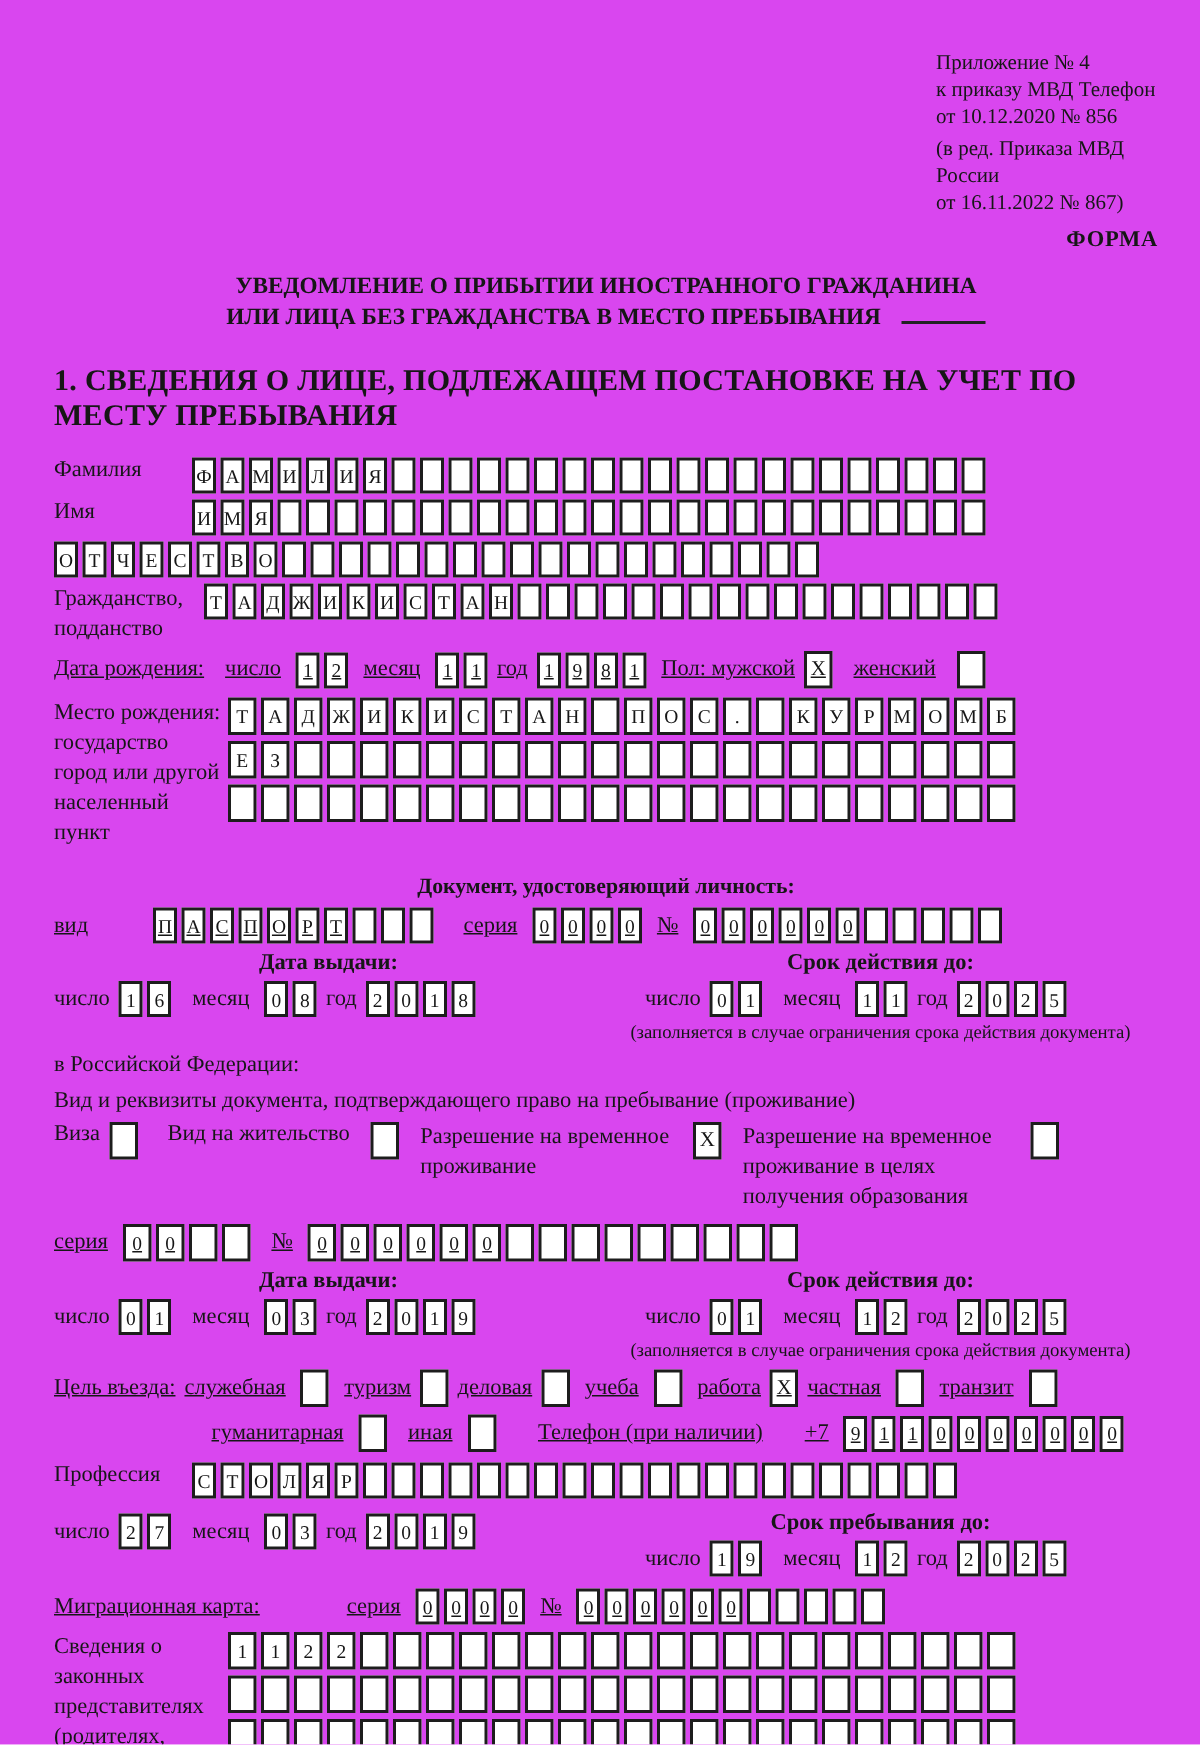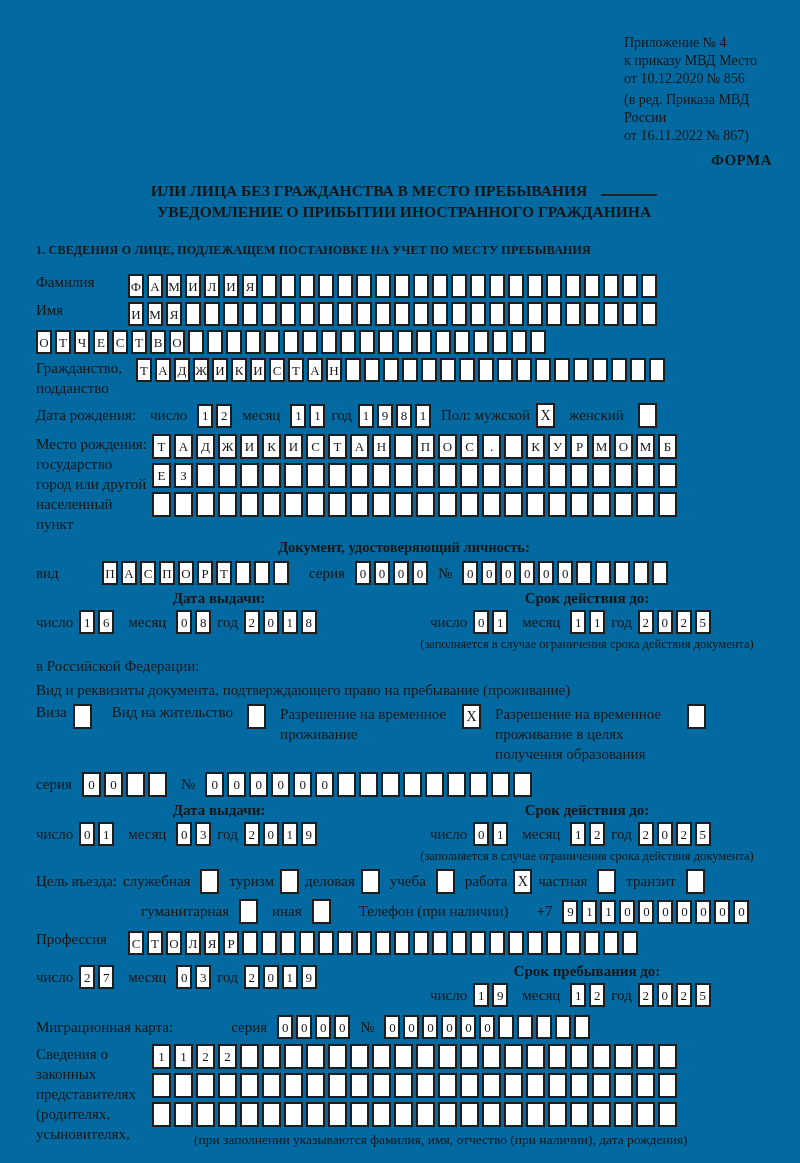--- a/index.html
+++ b/index.html
@@ -1,47 +1,47 @@
 <!DOCTYPE html>
 <html><head>
 <meta charset="utf-8">
 <style>
   * { margin:0; padding:0; box-sizing:border-box; }
   html,body { background:#ffffff; }
   body { width:800px; height:1163px; font-family:"Liberation Serif", serif; color:#161616; }
-  .page { position:relative; width:800px; height:1163px; padding:34px 28px 0 36px; overflow:hidden; background:#0369a1; }
+  .page { position:relative; width:800px; height:1163px; padding:34px 28px 0 36px; overflow:hidden; background:#d946ef; }
 
   .annex { margin-left:588px; font-size:14px; line-height:18px; }
   .annex .ed { margin-top:3px; }
   .forma { text-align:right; font-weight:bold; font-size:15px; margin-top:7px; letter-spacing:.5px; }
 
   .title { text-align:center; font-weight:bold; font-size:15.5px; line-height:21px; margin-top:11px; }
   .title .uline { display:inline-block; width:56px; border-bottom:2px solid #222; height:14px; margin-left:14px; }
 
-  .sect { font-weight:bold; font-size:12px; margin-top:21px; letter-spacing:.2px; }
+  .sect { font-weight:bold; font-size:20px; margin-top:21px; letter-spacing:.2px; }
 
   .row { display:flex; align-items:flex-start; margin-top:4px; font-size:15px; }
   .lbl { flex:none; }
   .w92 { width:92px; } .w100 { width:100px; } .w118 { width:118px; } .w116 { width:116px; }
   .two-line div { line-height:20px; }
 
   .cells { display:inline-flex; gap:3px; flex:none; align-items:flex-start; }
   .cell { width:16px; height:24px; border:2px solid #1d1d1d; display:inline-flex; align-items:center;
           justify-content:center; font-size:13px; line-height:1; flex:none; background:#fff; }
   .big .cell { width:19px; height:25px; }
   .cb .cell { width:19px; height:25px; font-size:14px; }
 
-  .inrow { display:flex; align-items:center; font-size:15px; margin-top:5px; flex-wrap:nowrap; }
+  .inrow { display:flex; align-items:center; font-size:15px; margin-top:5px; flex-wrap:nowrap;text-decoration:underline; }
   .inrow > * { flex:none; }
   .g6 { margin-left:6px; } .g10 { margin-left:10px; } .g14 { margin-left:14px; }
   .g20 { margin-left:20px; } .g28 { margin-left:28px; }
 
   .multirows { display:flex; flex-direction:column; gap:4px; }
 
-  .center-head { text-align:center; font-weight:bold; font-size:14.5px; margin-top:5px; }
+  .center-head { text-align:center; font-weight:bold; font-size:14.5px; margin-top:18px; }
 
   .dates { display:flex; margin-top:4px; }
   .datecol { }
   .datecol.left { width:366px; }
   .datecol.right { width:370px; }
   .datehead { text-align:center; font-size:15px; line-height:18px;font-weight:bold; }
   .datefields { display:flex; align-items:center; font-size:15px; margin-top:3px; }
   .datefields > * { flex:none; }
   .note { font-size:12.5px; margin-top:3px; text-align:center; }
 
@@ -55,31 +55,31 @@
   .reps-lbl div { font-size:15px; line-height:20px; }
   .reps-note { font-size:13.5px; margin-top:5px; margin-left:42px; }
 </style>
 </head>
 <body>
 
 <div class="page">
 
   <div class="annex">
     <div>Приложение № 4</div>
-    <div>к приказу МВД Место</div>
+    <div>к приказу МВД Телефон</div>
     <div>от 10.12.2020 № 856</div>
     <div class="ed">(в ред. Приказа МВД России</div>
     <div>от 16.11.2022 № 867)</div>
   </div>
 
   <div class="forma">ФОРМА</div>
 
   <div class="title">
+    <div>УВЕДОМЛЕНИЕ О ПРИБЫТИИ ИНОСТРАННОГО ГРАЖДАНИНА</div>
     <div><span>ИЛИ ЛИЦА БЕЗ ГРАЖДАНСТВА В МЕСТО ПРЕБЫВАНИЯ</span><span class="uline"></span></div>
-    <div>УВЕДОМЛЕНИЕ О ПРИБЫТИИ ИНОСТРАННОГО ГРАЖДАНИНА</div>
   </div>
 
   <div class="sect">1. СВЕДЕНИЯ О ЛИЦЕ, ПОДЛЕЖАЩЕМ ПОСТАНОВКЕ НА УЧЕТ ПО МЕСТУ ПРЕБЫВАНИЯ</div>
 
   <div class="row" style="margin-top:16px">
     <span class="lbl w92">Фамилия</span>
     <span class="cells">
         <span class="cell">Ф</span>
         <span class="cell">А</span>
         <span class="cell">М</span>

